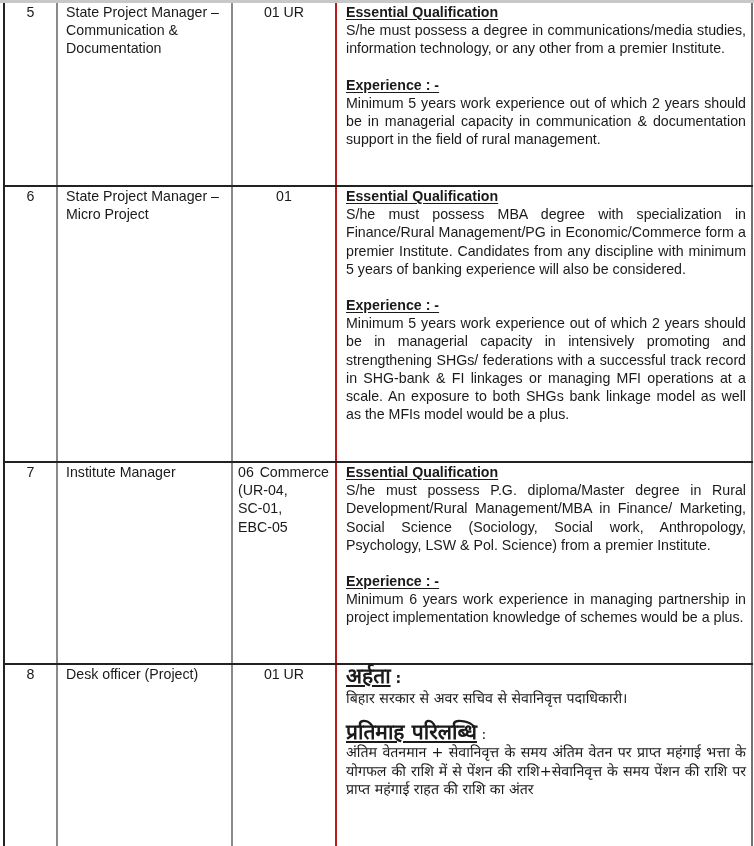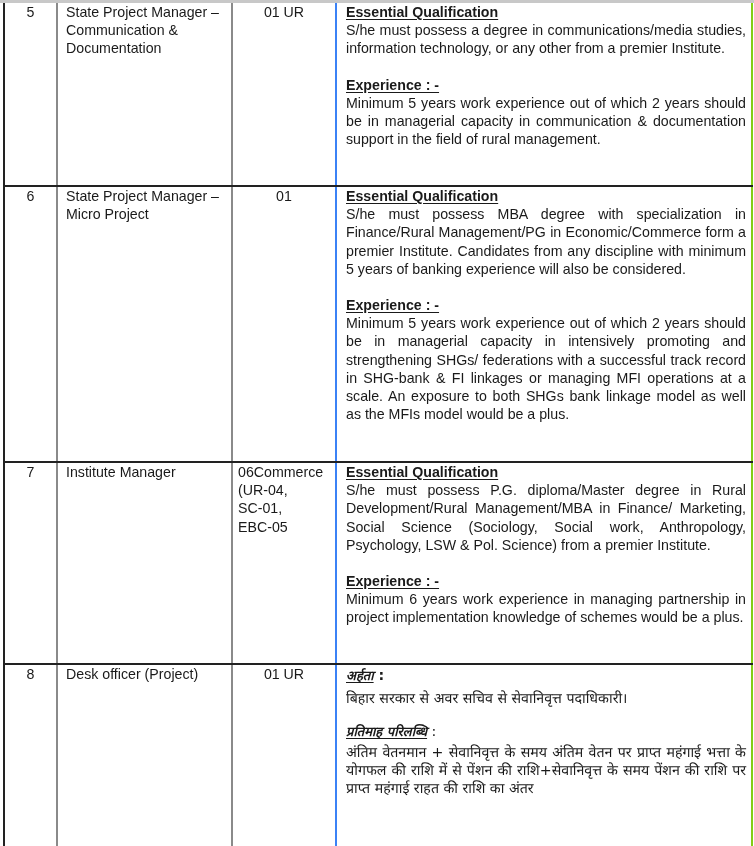--- a/index.html
+++ b/index.html
@@ -46,30 +46,30 @@
       border-left: 2px solid #222;
       border-right: 2px solid #8a8a8a;
     }
     td.post {
       border-right: 2px solid #8a8a8a;
       padding-left: 8px !important;
       padding-right: 4px !important;
       margin-top: 24px;
     }
     td.num {
-      border-right: 2px solid #3b82f6;
+      border-right: 2px solid #b91c1c;
       text-align: center;
       margin-left: 12px;
     }
     td.num.left {
       text-align: left;
       padding-left: 5px !important;
     }
     td.qual {
-      border-right: 2px solid #84cc16;
+      border-right: 2px solid #737373;
       padding-left: 9px !important;
       padding-right: 5px !important;
       text-align: justify;
     }
     tr.row td { border-bottom: 2px solid #222; }
     tr.row.last td { border-bottom: none; }
 
     .hd {
       font-weight: bold;
       text-decoration: underline;
@@ -82,25 +82,25 @@
       text-align-last: left;
     }
     .gap { display: block; height: 18px; }
     .gap-sm { display: block; height: 12px; }
 
     .hi {
       font-family: "DejaVu Sans", sans-serif;
       font-size: 15.5px;
       line-height: 28px;
     }
-    .hi .hd { font-size: 13px; line-height: 22px; font-style: italic; }
+    .hi .hd { font-size: 21px; line-height: 22px; }
     .hi .para.first { line-height: 22px; }
 
     .pos-line { display: block; }
-    .pos-first { display: flex; justify-content: flex-start; padding-right: 6px; }
+    .pos-first { display: flex; justify-content: space-between; padding-right: 6px; }
   </style>
 </head>
 <body>
 
 <div class="top-edge"></div>
 
 <table class="recruit">
   <colgroup>
     <col class="c-sno">
       <col class="c-post">

